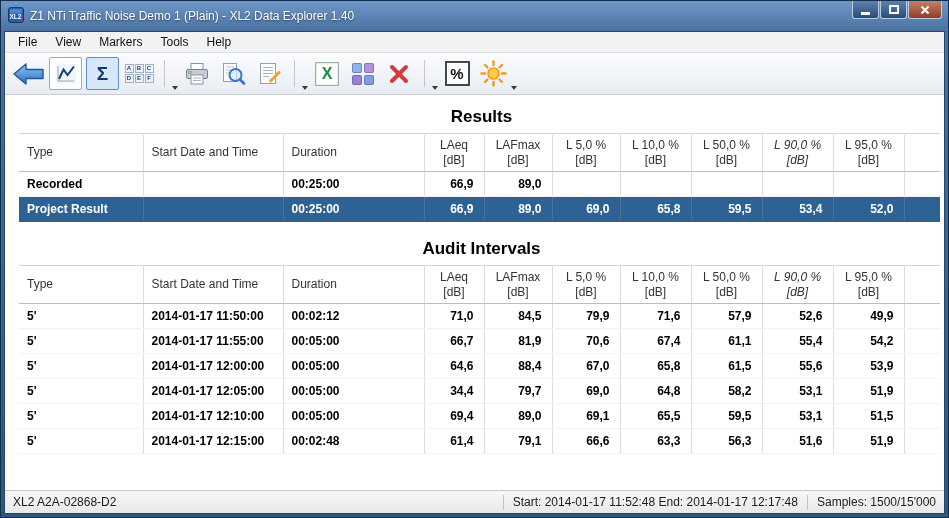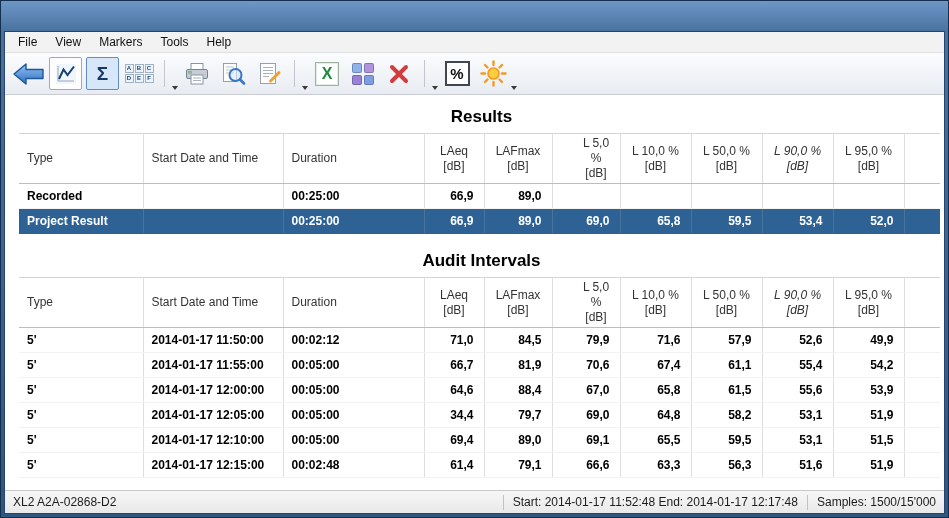--- a/index.html
+++ b/index.html
@@ -92,21 +92,21 @@
   .section-heading.second { margin-top: 17px; }
 
   .data-table {
     margin: 0 14px; width: 921px; border-collapse: collapse; table-layout: fixed; font-size: 12px;
   }
   .data-table th:nth-child(1)  { width: 124px; }
   .data-table th:nth-child(2)  { width: 140px; }
   .data-table th:nth-child(3)  { width: 141px; margin-left: 20px; }
   .data-table th:nth-child(4)  { width: 60px; }
   .data-table th:nth-child(5)  { width: 68px; }
-  .data-table th:nth-child(6)  { width: 68px; padding-left: 26px; }
+  .data-table th:nth-child(6)  { width: 68px; }
   .data-table th:nth-child(7)  { width: 71px; }
   .data-table th:nth-child(8)  { width: 71px; }
   .data-table th:nth-child(9)  { width: 71px; font-style: italic; }
   .data-table th:nth-child(10) { width: 71px; }
   .data-table th:nth-child(11) { width: 36px; }
 
   .data-table thead th {
     border-top: 1px solid #d4d4d4; border-bottom: 1px solid #bdbdbd;
     font-weight: normal; color: #333; height: 38px; padding: 2px 6px;
     background: #fff; vertical-align: middle; line-height: 15px;
@@ -136,20 +136,42 @@
   }
   .sb-left { flex: 1 1 auto; }
   .sb-divider { width: 1px; height: 15px; background: #c2c2c2; margin: 0 9px; }
   .sb-panel { white-space: nowrap; }
 </style>
 </head>
 <body>
 
 <div class="window">
 
+  <div class="titlebar">
+    <span>
+      <svg width="16" height="16" viewBox="0 0 16 16">
+        <rect x="0.5" y="0.5" width="15" height="15" rx="2.5" fill="#2a5da8" stroke="#123c74"></rect>
+        <rect x="2" y="2" width="12" height="4.5" rx="1" fill="#4b85c9"></rect>
+        <rect x="11.5" y="10.5" width="3" height="3" fill="#c43b2a"></rect>
+        <text x="7.5" y="11.5" text-anchor="middle" font-size="6.5" font-weight="bold" fill="#ffffff">XL2</text>
+      </svg>
+    </span>
+    <span class="title">Z1 NTi Traffic Noise Demo 1 (Plain) - XL2 Data Explorer 1.40</span>
+    <div class="win-controls">
+      <span class="wc">
+          <i class="g-min"></i>
+        </span>
+      <span class="wc">
+          <i class="g-max"></i>
+        </span>
+      <span class="wc close">
+          <i class="g-close"></i>
+        </span>
+    </div>
+  </div>
 
   <div class="client">
 
     <div class="menubar">
       <span class="menu-item">File</span>
       <span class="menu-item">View</span>
       <span class="menu-item">Markers</span>
       <span class="menu-item">Tools</span>
       <span class="menu-item">Help</span>
     </div>

